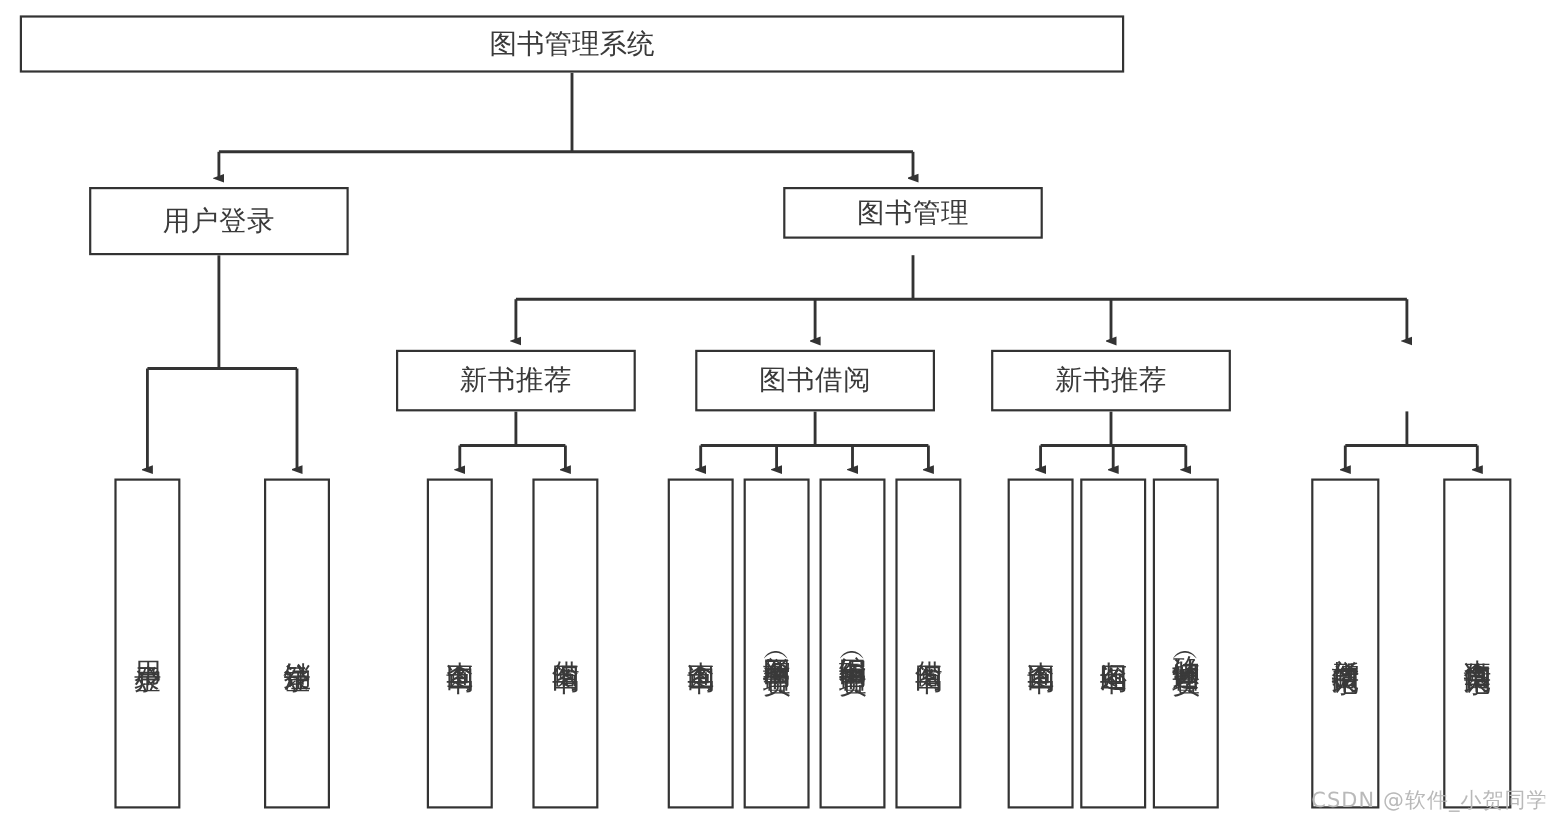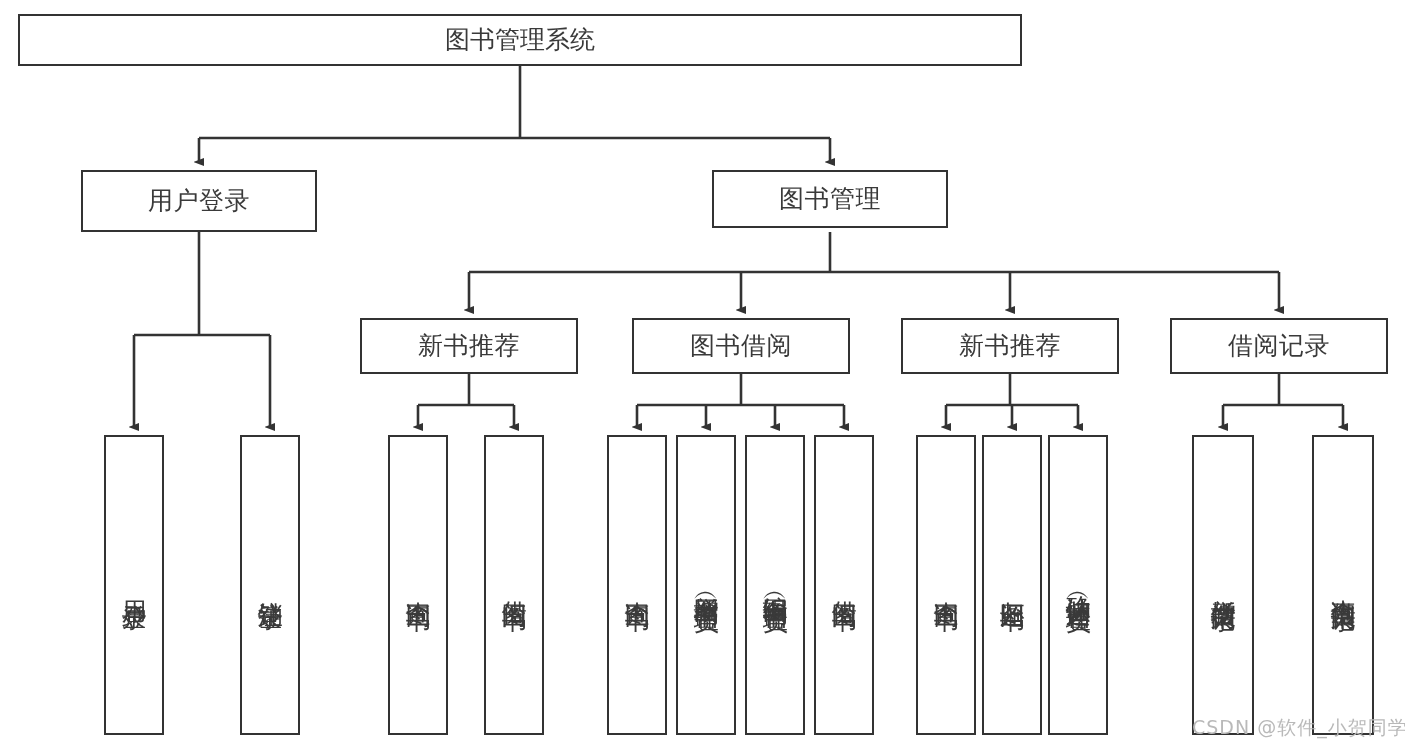--- a/index.html
+++ b/index.html
@@ -122,35 +122,32 @@
     </g>
   </svg>
 
   <div class="node root" style="left:18px; top:14px; width:1004px; height:52px;">
     <span>图书管理系统</span>
   </div>
 
   <div class="node h" style="left:81px; top:170px; width:236px; height:62px;">
     <span>用户登录</span>
   </div>
-  <div class="node h" style="left:712px; top:170px; width:236px; height:58px;">
+  <div class="node h" style="left:712px; top:170px; width:236px; height:47px;">
     <span>图书管理</span>
   </div>
 
   <div class="node h" style="left:632px; top:318px; width:218px; height:56px;">
     <span>图书借阅</span>
   </div>
   <div class="node h" style="left:360px; top:318px; width:218px; height:56px;">
     <span>新书推荐</span>
   </div>
   <div class="node h" style="left:901px; top:318px; width:218px; height:56px;">
     <span>新书推荐</span>
-  </div>
-  <div class="node h" style="left:1170px; top:318px; width:218px; height:56px;">
-    <span>借阅记录</span>
   </div>
 
   <div class="node v" style="left:104px; top:435px; width:60px; height:300px;">
     <span class="vlabel">用户登录</span>
   </div>
   <div class="node v" style="left:240px; top:435px; width:60px; height:300px;">
     <span class="vlabel">注销登录</span>
   </div>
 
   <div class="node v" style="left:388px; top:435px; width:60px; height:300px;">

